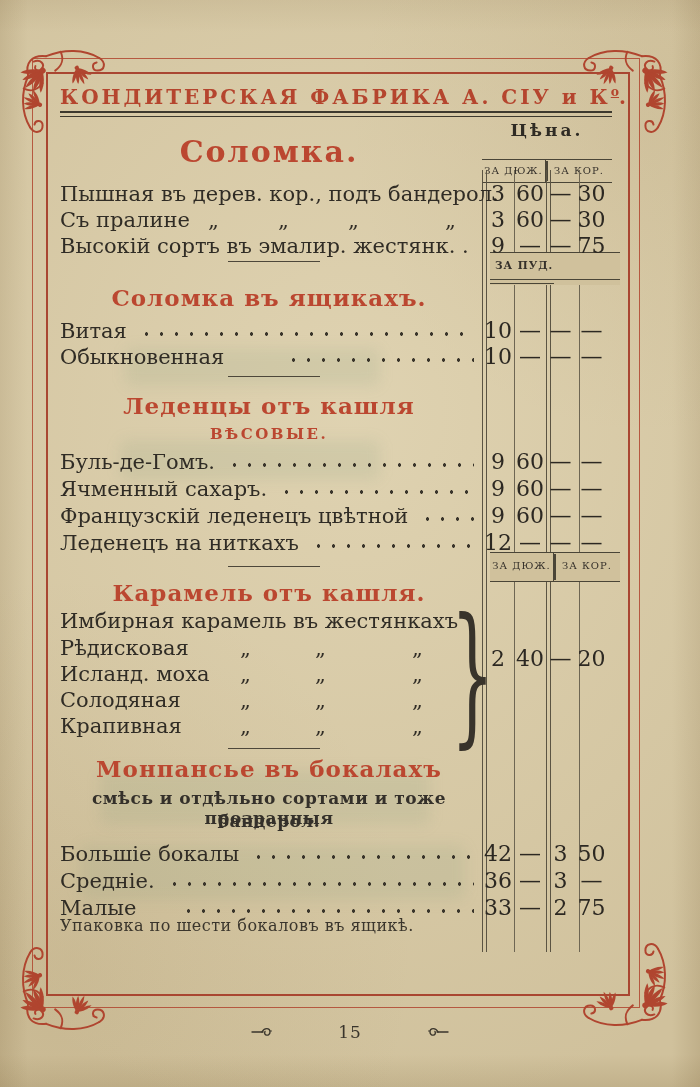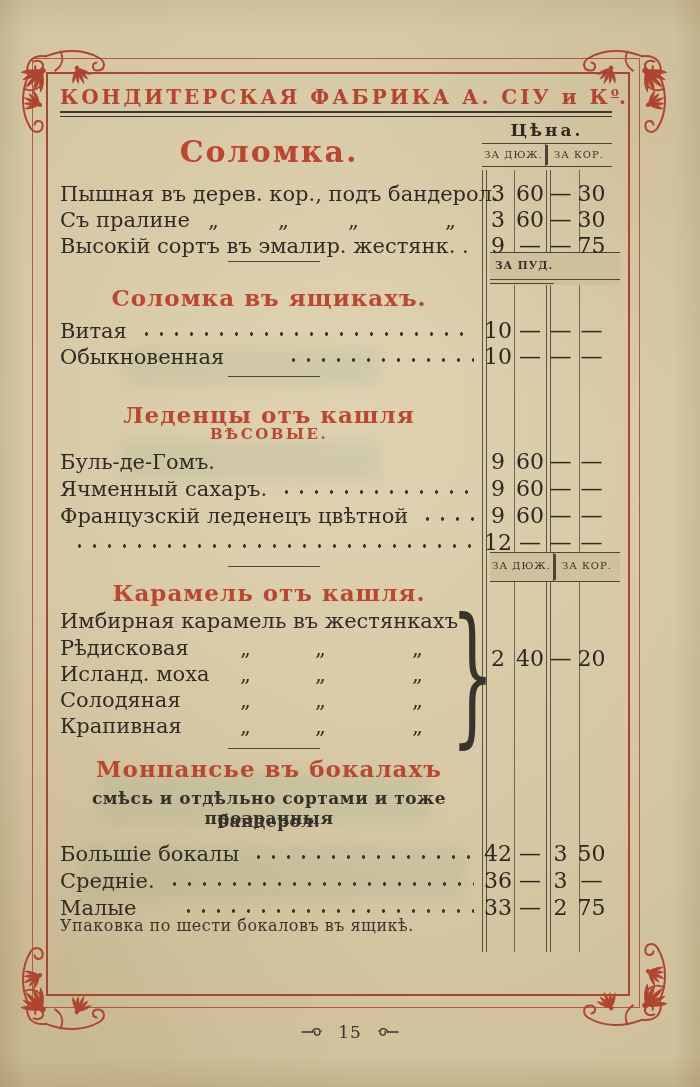--- a/index.html
+++ b/index.html
@@ -46,37 +46,37 @@
   .ditto{position:absolute;top:0;font-size:21px;color:#302c25;}
   .divider{position:absolute;left:228px;width:92px;border-top:1.5px solid #4d473a;}
   .footnote{position:absolute;left:60px;width:418px;text-align:left;font-size:16px;color:#3a352c;letter-spacing:0.5px;}
   .brace{position:absolute;left:438px;top:601px;width:46px;height:145px;line-height:145px;
     font-size:152px;color:#38332b;transform:scaleX(0.45);transform-origin:center;text-align:center;font-weight:400;}
 
   
   .vr{position:absolute;width:1px;top:170px;height:782px;background:#5b5443;}
   .vr.thin{background:#6e6653;}
   .ptab-head{position:absolute;left:482px;top:118px;width:130px;}
-  .ptab-title{height:24px;line-height:24px;text-align:center;font-size:17px;font-weight:bold;letter-spacing:3px;color:#2f2b24;}
+  .ptab-title{height:40px;line-height:24px;text-align:center;font-size:17px;font-weight:bold;letter-spacing:3px;color:#2f2b24;}
   .ptab-title-rule{margin-top:1px;border-top:1px solid #4a4537;}
   .ptab-cols{display:flex;height:22px;line-height:22px;border-bottom:1px solid #4a4537;}
   .ptab-col{font-size:10px;font-weight:normal;letter-spacing:1px;text-align:center;color:#35302a;}
   .ptab-col.c-doz{width:63px;border-right:1px solid #4a4537;box-shadow:2px 0 0 -1px #4a4537, 3px 0 0 -1px #4a4537;}
   .ptab-col.c-box{flex:1;}
   .band{position:absolute;left:482px;width:130px;background:#d0c19c;margin-left:8px;}
   .band-pood{top:252px;height:32px;border-top:1px solid #4a4537;}
   .band-pood .lbl{position:absolute;left:5px;top:6px;font-size:10.5px;font-weight:bold;letter-spacing:1px;color:#35302a;}
   .band-pood .rule1{position:absolute;left:0;top:26px;width:130px;border-top:1px solid #4a4537;}
   .band-pood .rule2{position:absolute;left:0;top:30px;width:64px;border-top:1px solid #4a4537;}
   .band-dozbox{top:552px;height:28px;border-top:1px solid #4a4537;border-bottom:1px solid #4a4537;display:flex;}
   .band-dozbox .ptab-col{line-height:26px;}
   .prow{position:absolute;left:482px;width:130px;height:26px;display:grid;
     grid-template-columns:32px 32px 29px 33px;line-height:26px;font-size:22px;color:#2c2822;}
   .prow span{text-align:center;}
-  .pagenum{position:absolute;left:250px;top:1022px;width:200px;display:flex;justify-content:center;align-items:center;gap:14px;color:#3a352c;}
+  .pagenum{position:absolute;left:250px;top:1022px;width:200px;display:flex;justify-content:space-between;align-items:center;gap:14px;color:#3a352c;}
   .pagenum .num{font-size:17px;letter-spacing:1px;}
   .pn-orn{width:24px;height:12px;color:#3a352c;}
   .pn-orn.flip{transform:scaleX(-1);}
 </style>
 </head>
 <body>
 
 <div class="paper">
 
   <div class="ghost" style="left:125px;top:348px;width:255px;height:38px;"></div>
@@ -219,36 +219,37 @@
   </div>
   <div class="prow" style="top:344px;">
     <span>10</span>
       <span>—</span>
       <span>—</span>
       <span>—</span>
   </div>
 
   <div class="divider" style="top:376px;"></div>
 
-  <div class="sec-title t-mid" style="top:392px;margin-top:9px;">Леденцы отъ кашля</div>
+  <div class="sec-title t-mid" style="top:392px;">Леденцы отъ кашля</div>
   <div class="sec-title t-small" style="top:425px;">ВѢСОВЫЕ.</div>
 
-  <div class="row" style="top:449px;flex-direction:column;">
+  <div class="row" style="top:449px;">
     <span class="name">Буль-де-Гомъ.</span>
       <span class="leader"></span>
   </div>
   <div class="row" style="top:503px;">
     <span class="name">Французскій леденецъ цвѣтной</span>
       <span class="leader"></span>
   </div>
   <div class="row" style="top:476px;">
     <span class="name">Ячменный сахаръ.</span>
       <span class="leader"></span>
   </div>
   <div class="row" style="top:530px;">
+    <span class="name">Леденецъ на ниткахъ</span>
       <span class="leader"></span>
   </div>
 
   <div class="prow" style="top:449px;">
     <span>9</span>
       <span>60</span>
       <span>—</span>
       <span>—</span>
   </div>
   <div class="prow" style="top:476px;">

